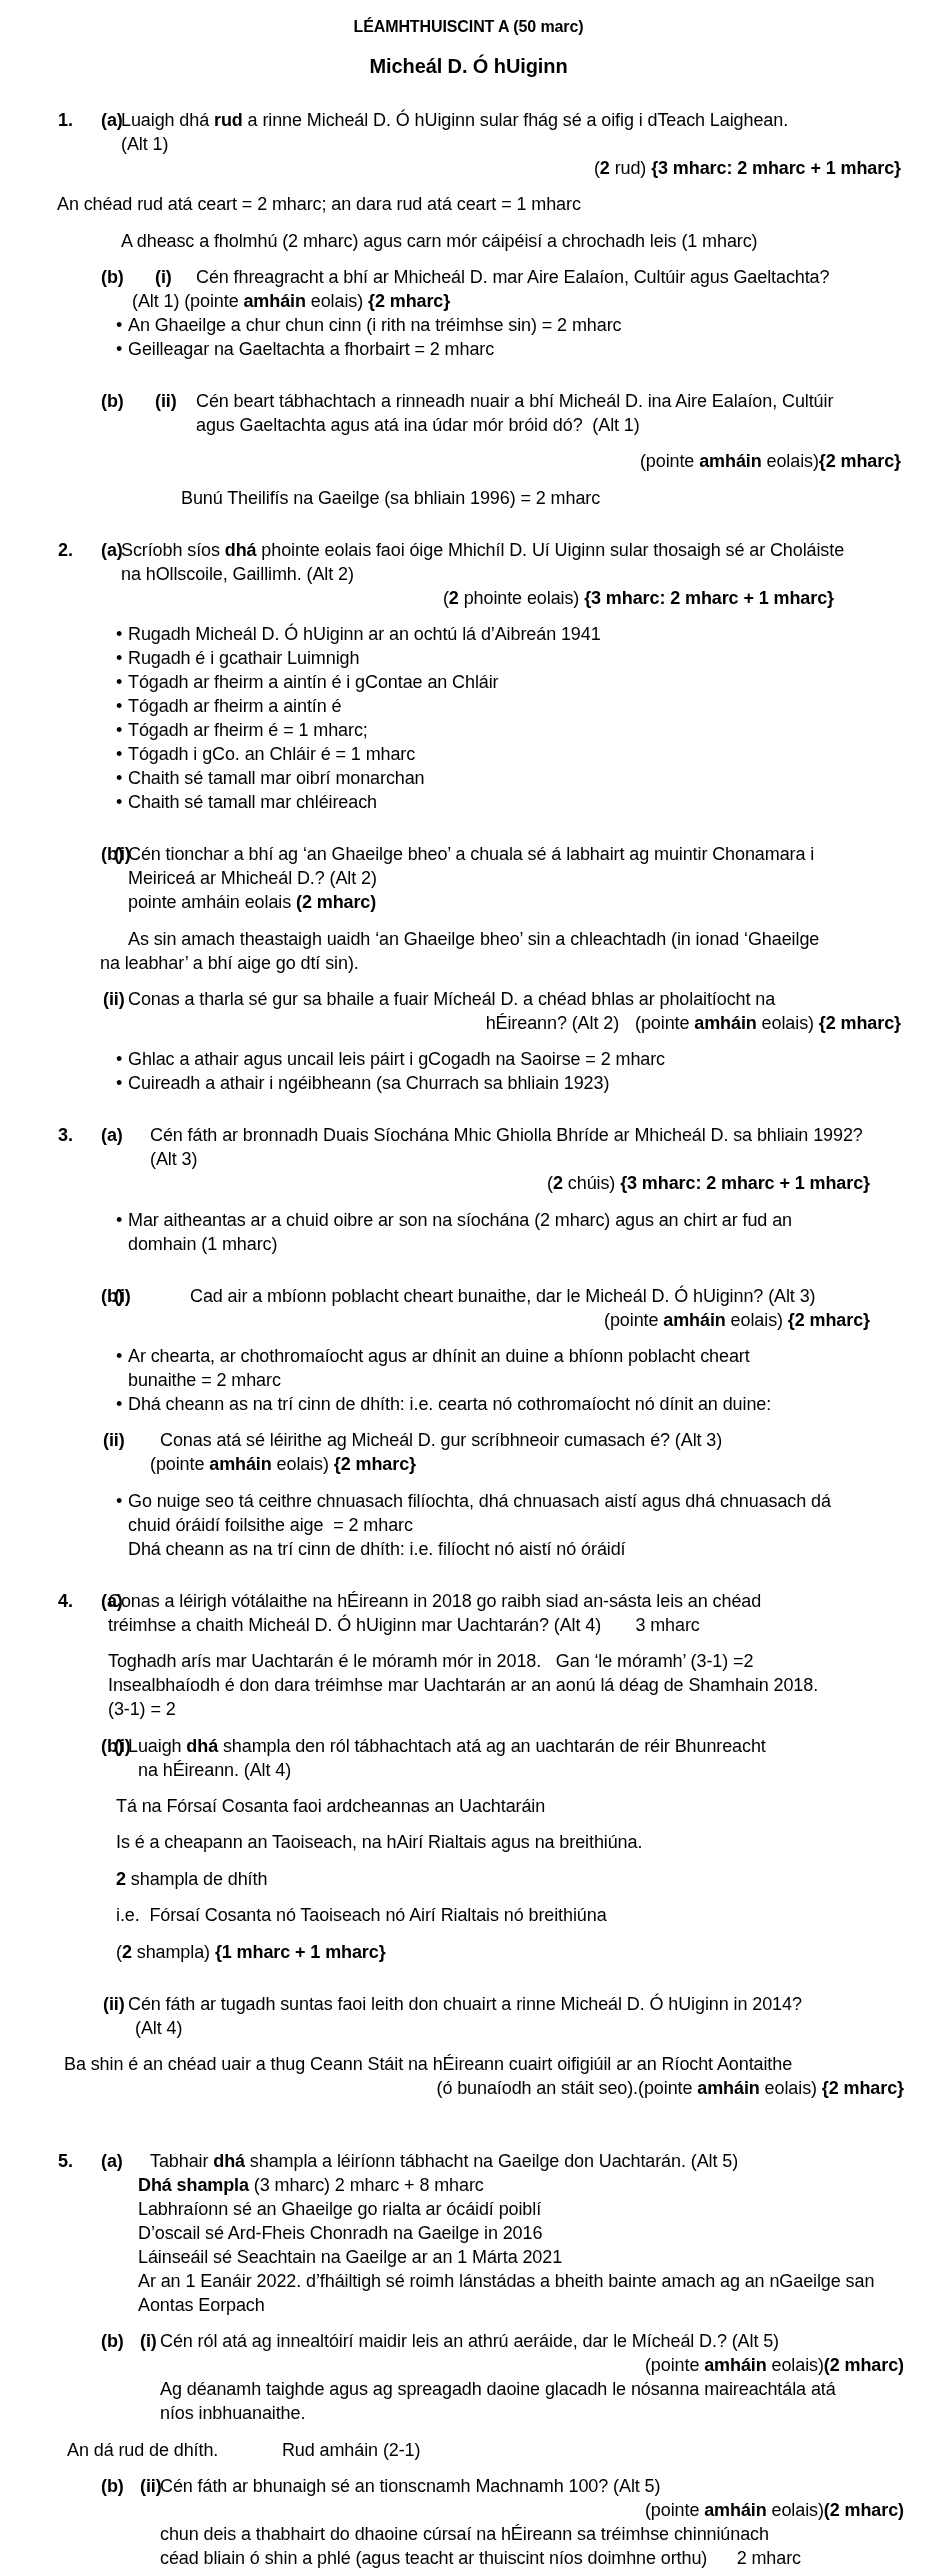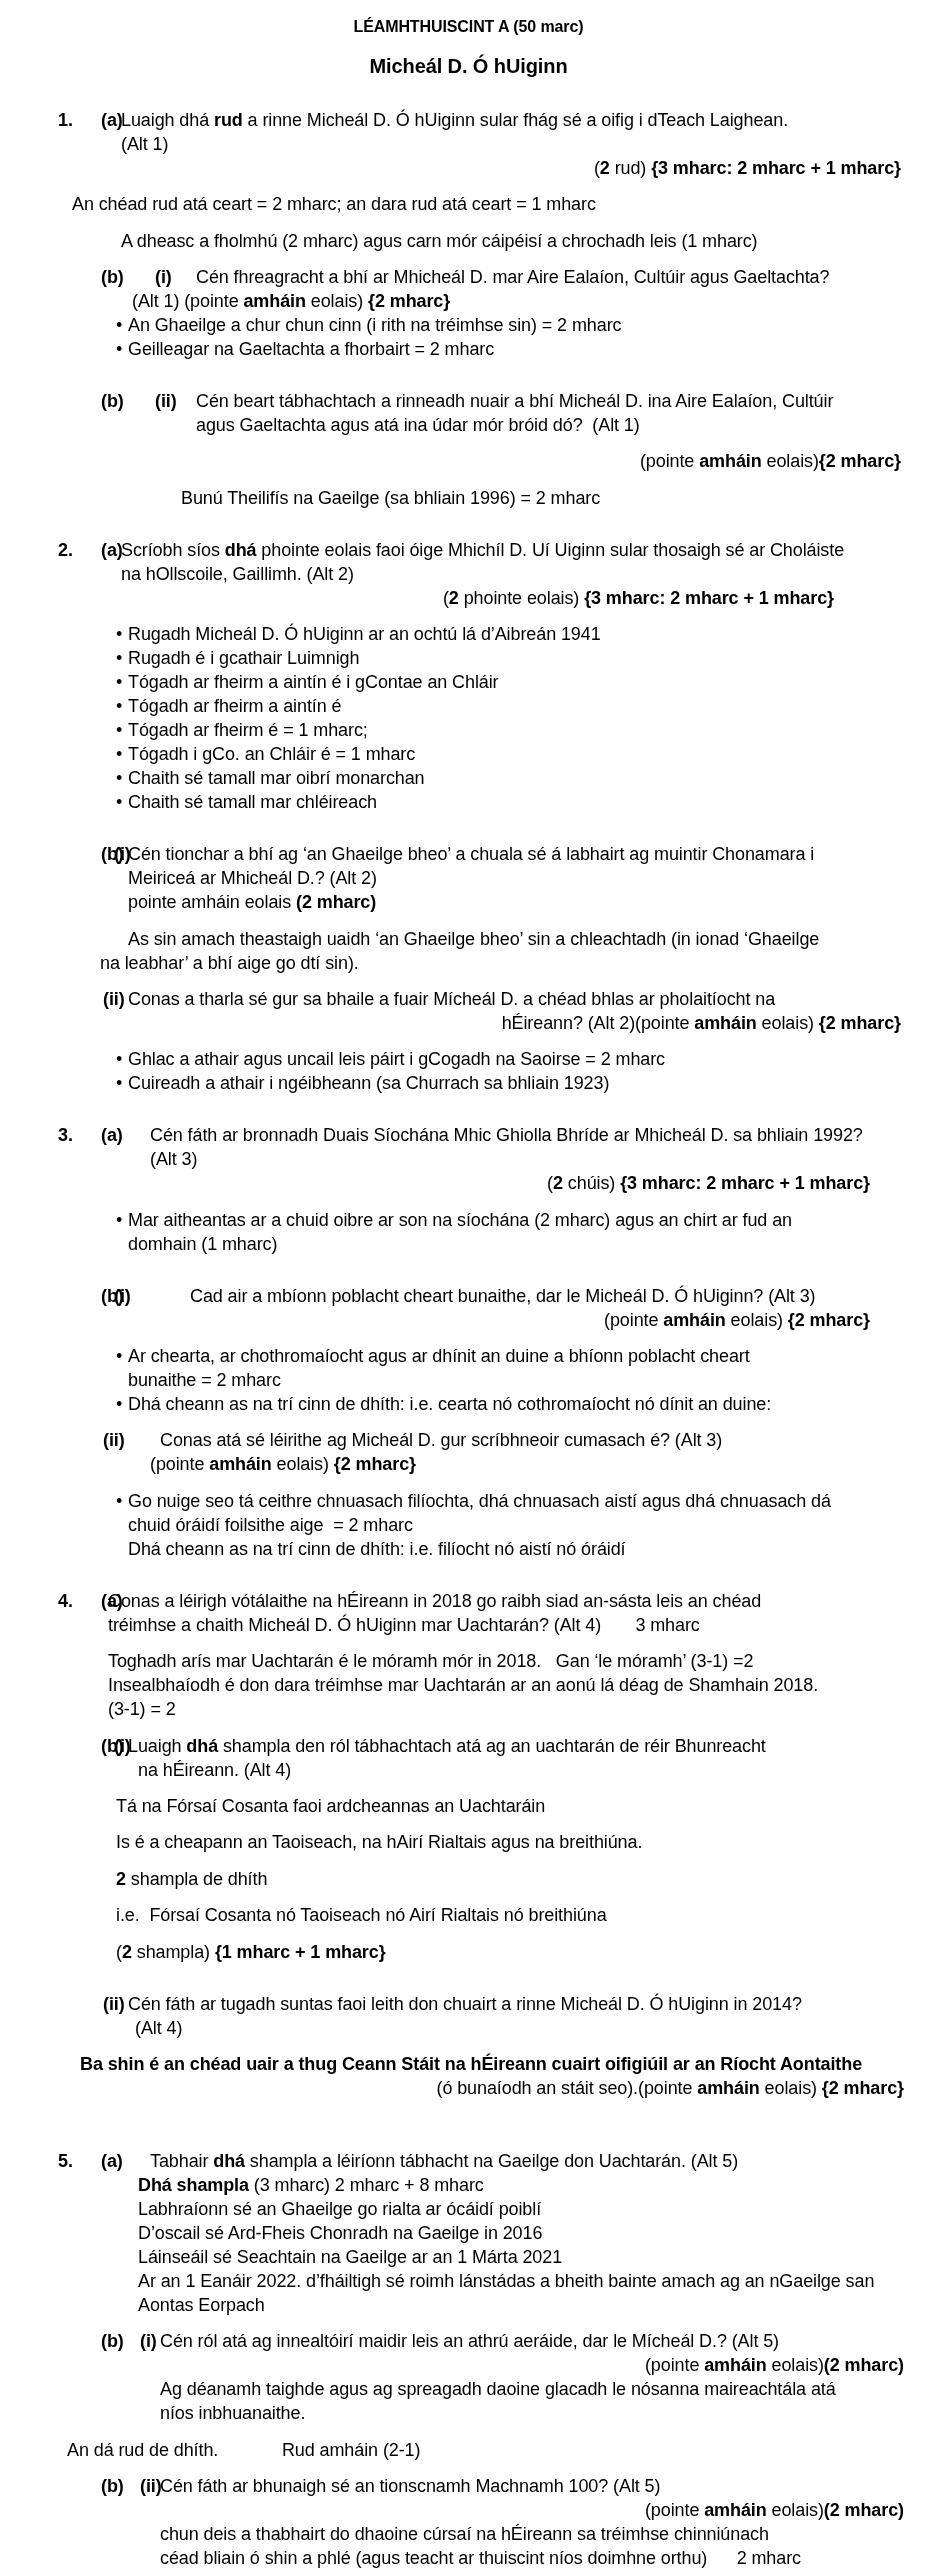--- a/index.html
+++ b/index.html
@@ -28,21 +28,21 @@
 </head>
 <body>
 
 <div class="page">
   <div class="title">LÉAMHTHUISCINT A (50 marc)</div>
   <div class="subtitle">Micheál D. Ó hUiginn</div>
   <div class="doc-body">
       <div class="ln g2" style="padding-left: 121px;"><span class="mk num">1.</span><span class="mk let">(a)</span><span>Luaigh dhá </span><span class="b">rud</span><span> a rinne Micheál D. Ó hUiginn sular fhág sé a oifig i dTeach Laighean.</span></div>
       <div class="ln g0" style="padding-left: 121px;"><span>(Alt 1)</span></div>
       <div class="ln g0 right" style="padding-left: 0px; padding-right: 36px;"><span>(</span><span class="b">2</span><span> rud) </span><span class="b">{3 mharc: 2 mharc + 1 mharc}</span></div>
-      <div class="ln g1" style="padding-left: 72px;"><span>An chéad rud atá ceart = 2 mharc; an dara rud atá ceart = 1 mharc</span></div>
+      <div class="ln g1" style="padding-left: 57px;"><span>An chéad rud atá ceart = 2 mharc; an dara rud atá ceart = 1 mharc</span></div>
       <div class="ln g1" style="padding-left: 121px;"><span>A dheasc a fholmhú (2 mharc) agus carn mór cáipéisí a chrochadh leis (1 mharc)</span></div>
       <div class="ln g1" style="padding-left: 196px;"><span class="mk let">(b)</span><span class="mk rom" style="left: 155px;">(i)</span><span>Cén fhreagracht a bhí ar Mhicheál D. mar Aire Ealaíon, Cultúir agus Gaeltachta?</span></div>
       <div class="ln g0" style="padding-left: 132px;"><span>(Alt 1) (pointe </span><span class="b">amháin</span><span> eolais) </span><span class="b">{2 mharc}</span></div>
       <div class="ln g0" style="padding-left: 128px;"><span class="mk bul">•</span><span>An Ghaeilge a chur chun cinn (i rith na tréimhse sin) = 2 mharc</span></div>
       <div class="ln g0" style="padding-left: 128px;"><span class="mk bul">•</span><span>Geilleagar na Gaeltachta a fhorbairt = 2 mharc</span></div>
       <div class="ln g2" style="padding-left: 196px;"><span class="mk let">(b)</span><span class="mk rom" style="left: 155px;">(ii)</span><span>Cén beart tábhachtach a rinneadh nuair a bhí Micheál D. ina Aire Ealaíon, Cultúir</span></div>
       <div class="ln g0" style="padding-left: 196px;"><span>agus Gaeltachta agus atá ina údar mór bróid dó?  (Alt 1)</span></div>
       <div class="ln g1 flex" style="padding-left: 196px; padding-right: 36px;"><span><span>(pointe </span><span class="b">amháin</span><span> eolais)</span></span><span><span class="b">{2 mharc}</span></span></div>
       <div class="ln g1" style="padding-left: 181px;"><span>Bunú Theilifís na Gaeilge (sa bhliain 1996) = 2 mharc</span></div>
       <div class="ln g2" style="padding-left: 121px;"><span class="mk num">2.</span><span class="mk let">(a)</span><span>Scríobh síos </span><span class="b">dhá</span><span> phointe eolais faoi óige Mhichíl D. Uí Uiginn sular thosaigh sé ar Choláiste</span></div>
@@ -55,21 +55,21 @@
       <div class="ln g0" style="padding-left: 128px;"><span class="mk bul">•</span><span>Tógadh ar fheirm é = 1 mharc;</span></div>
       <div class="ln g0" style="padding-left: 128px;"><span class="mk bul">•</span><span>Tógadh i gCo. an Chláir é = 1 mharc</span></div>
       <div class="ln g0" style="padding-left: 128px;"><span class="mk bul">•</span><span>Chaith sé tamall mar oibrí monarchan</span></div>
       <div class="ln g0" style="padding-left: 128px;"><span class="mk bul">•</span><span>Chaith sé tamall mar chléireach</span></div>
       <div class="ln g2" style="padding-left: 128px;"><span class="mk let">(b)</span><span class="mk rom" style="left: 114px;">(i)</span><span>Cén tionchar a bhí ag ‘an Ghaeilge bheo’ a chuala sé á labhairt ag muintir Chonamara i</span></div>
       <div class="ln g0" style="padding-left: 128px;"><span>Meiriceá ar Mhicheál D.? (Alt 2)</span></div>
       <div class="ln g0" style="padding-left: 128px;"><span>pointe amháin eolais </span><span class="b">(2 mharc)</span></div>
       <div class="ln g1" style="padding-left: 128px;"><span>As sin amach theastaigh uaidh ‘an Ghaeilge bheo’ sin a chleachtadh (in ionad ‘Ghaeilge</span></div>
       <div class="ln g0" style="padding-left: 100px;"><span>na leabhar’ a bhí aige go dtí sin).</span></div>
       <div class="ln g1" style="padding-left: 128px;"><span class="mk rom" style="left: 103px;">(ii)</span><span>Conas a tharla sé gur sa bhaile a fuair Mícheál D. a chéad bhlas ar pholaitíocht na</span></div>
-      <div class="ln g0 flex" style="padding-left: 128px; padding-right: 36px;"><span><span>hÉireann? (Alt 2)</span></span><span><span>(pointe </span><span class="b">amháin</span><span> eolais) </span><span class="b">{2 mharc}</span></span></div>
+      <div class="ln g0 flex" style="padding-left: 128px; padding-right: 36px; gap: 16px;"><span><span>hÉireann? (Alt 2)</span></span><span><span>(pointe </span><span class="b">amháin</span><span> eolais) </span><span class="b">{2 mharc}</span></span></div>
       <div class="ln g1" style="padding-left: 128px;"><span class="mk bul">•</span><span>Ghlac a athair agus uncail leis páirt i gCogadh na Saoirse = 2 mharc</span></div>
       <div class="ln g0" style="padding-left: 128px;"><span class="mk bul">•</span><span>Cuireadh a athair i ngéibheann (sa Churrach sa bhliain 1923)</span></div>
       <div class="ln g2" style="padding-left: 150px;"><span class="mk num">3.</span><span class="mk let">(a)</span><span>Cén fáth ar bronnadh Duais Síochána Mhic Ghiolla Bhríde ar Mhicheál D. sa bhliain 1992?</span></div>
       <div class="ln g0" style="padding-left: 150px;"><span>(Alt 3)</span></div>
       <div class="ln g0 right" style="padding-left: 0px; padding-right: 67px;"><span>(</span><span class="b">2</span><span> chúis) </span><span class="b">{3 mharc: 2 mharc + 1 mharc}</span></div>
       <div class="ln g1" style="padding-left: 128px;"><span class="mk bul">•</span><span>Mar aitheantas ar a chuid oibre ar son na síochána (2 mharc) agus an chirt ar fud an</span></div>
       <div class="ln g0" style="padding-left: 128px;"><span>domhain (1 mharc)</span></div>
       <div class="ln g2" style="padding-left: 190px;"><span class="mk let">(b)</span><span class="mk rom" style="left: 114px;">(i)</span><span>Cad air a mbíonn poblacht cheart bunaithe, dar le Micheál D. Ó hUiginn? (Alt 3)</span></div>
       <div class="ln g0 right" style="padding-left: 0px; padding-right: 67px;"><span>(pointe </span><span class="b">amháin</span><span> eolais) </span><span class="b">{2 mharc}</span></div>
       <div class="ln g1" style="padding-left: 128px;"><span class="mk bul">•</span><span>Ar chearta, ar chothromaíocht agus ar dhínit an duine a bhíonn poblacht cheart</span></div>
@@ -87,21 +87,21 @@
       <div class="ln g0" style="padding-left: 108px;"><span>(3-1) = 2</span></div>
       <div class="ln g1" style="padding-left: 128px;"><span class="mk let">(b)</span><span class="mk rom" style="left: 114px;">(i)</span><span>Luaigh </span><span class="b">dhá</span><span> shampla den ról tábhachtach atá ag an uachtarán de réir Bhunreacht</span></div>
       <div class="ln g0" style="padding-left: 138px;"><span>na hÉireann. (Alt 4)</span></div>
       <div class="ln g1" style="padding-left: 116px;"><span>Tá na Fórsaí Cosanta faoi ardcheannas an Uachtaráin</span></div>
       <div class="ln g1" style="padding-left: 116px;"><span>Is é a cheapann an Taoiseach, na hAirí Rialtais agus na breithiúna.</span></div>
       <div class="ln g1" style="padding-left: 116px;"><span class="b">2</span><span> shampla de dhíth</span></div>
       <div class="ln g1" style="padding-left: 116px;"><span>i.e.  Fórsaí Cosanta nó Taoiseach nó Airí Rialtais nó breithiúna</span></div>
       <div class="ln g1" style="padding-left: 116px;"><span>(</span><span class="b">2</span><span> shampla) </span><span class="b">{1 mharc + 1 mharc}</span></div>
       <div class="ln g2" style="padding-left: 128px;"><span class="mk rom" style="left: 103px;">(ii)</span><span>Cén fáth ar tugadh suntas faoi leith don chuairt a rinne Micheál D. Ó hUiginn in 2014?</span></div>
       <div class="ln g0" style="padding-left: 135px;"><span>(Alt 4)</span></div>
-      <div class="ln g1" style="padding-left: 80px; font-weight: bold;"><span>Ba shin é an chéad uair a thug Ceann Stáit na hÉireann cuairt oifigiúil ar an Ríocht Aontaithe</span></div>
+      <div class="ln g1" style="padding-left: 64px;"><span>Ba shin é an chéad uair a thug Ceann Stáit na hÉireann cuairt oifigiúil ar an Ríocht Aontaithe</span></div>
       <div class="ln g0 flex" style="padding-left: 116px; padding-right: 33px;"><span><span>(ó bunaíodh an stáit seo).</span></span><span><span>(pointe </span><span class="b">amháin</span><span> eolais) </span><span class="b">{2 mharc}</span></span></div>
       <div class="ln g3" style="padding-left: 150px;"><span class="mk num">5.</span><span class="mk let">(a)</span><span>Tabhair </span><span class="b">dhá</span><span> shampla a léiríonn tábhacht na Gaeilge don Uachtarán. (Alt 5)</span></div>
       <div class="ln g0" style="padding-left: 138px;"><span class="b">Dhá shampla</span><span> (3 mharc) 2 mharc + 8 mharc</span></div>
       <div class="ln g0" style="padding-left: 138px;"><span>Labhraíonn sé an Ghaeilge go rialta ar ócáidí poiblí</span></div>
       <div class="ln g0" style="padding-left: 138px;"><span>D’oscail sé Ard-Fheis Chonradh na Gaeilge in 2016</span></div>
       <div class="ln g0" style="padding-left: 138px;"><span>Láinseáil sé Seachtain na Gaeilge ar an 1 Márta 2021</span></div>
       <div class="ln g0" style="padding-left: 138px;"><span>Ar an 1 Eanáir 2022. d’fháiltigh sé roimh lánstádas a bheith bainte amach ag an nGaeilge san</span></div>
       <div class="ln g0" style="padding-left: 138px;"><span>Aontas Eorpach</span></div>
       <div class="ln g1" style="padding-left: 160px;"><span class="mk let">(b)</span><span class="mk rom">(i)</span><span>Cén ról atá ag innealtóirí maidir leis an athrú aeráide, dar le Mícheál D.? (Alt 5)</span></div>
       <div class="ln g0 flex" style="padding-left: 160px; padding-right: 33px;"><span><span>(pointe </span><span class="b">amháin</span><span> eolais)</span></span><span><span class="b">(2 mharc)</span></span></div>

